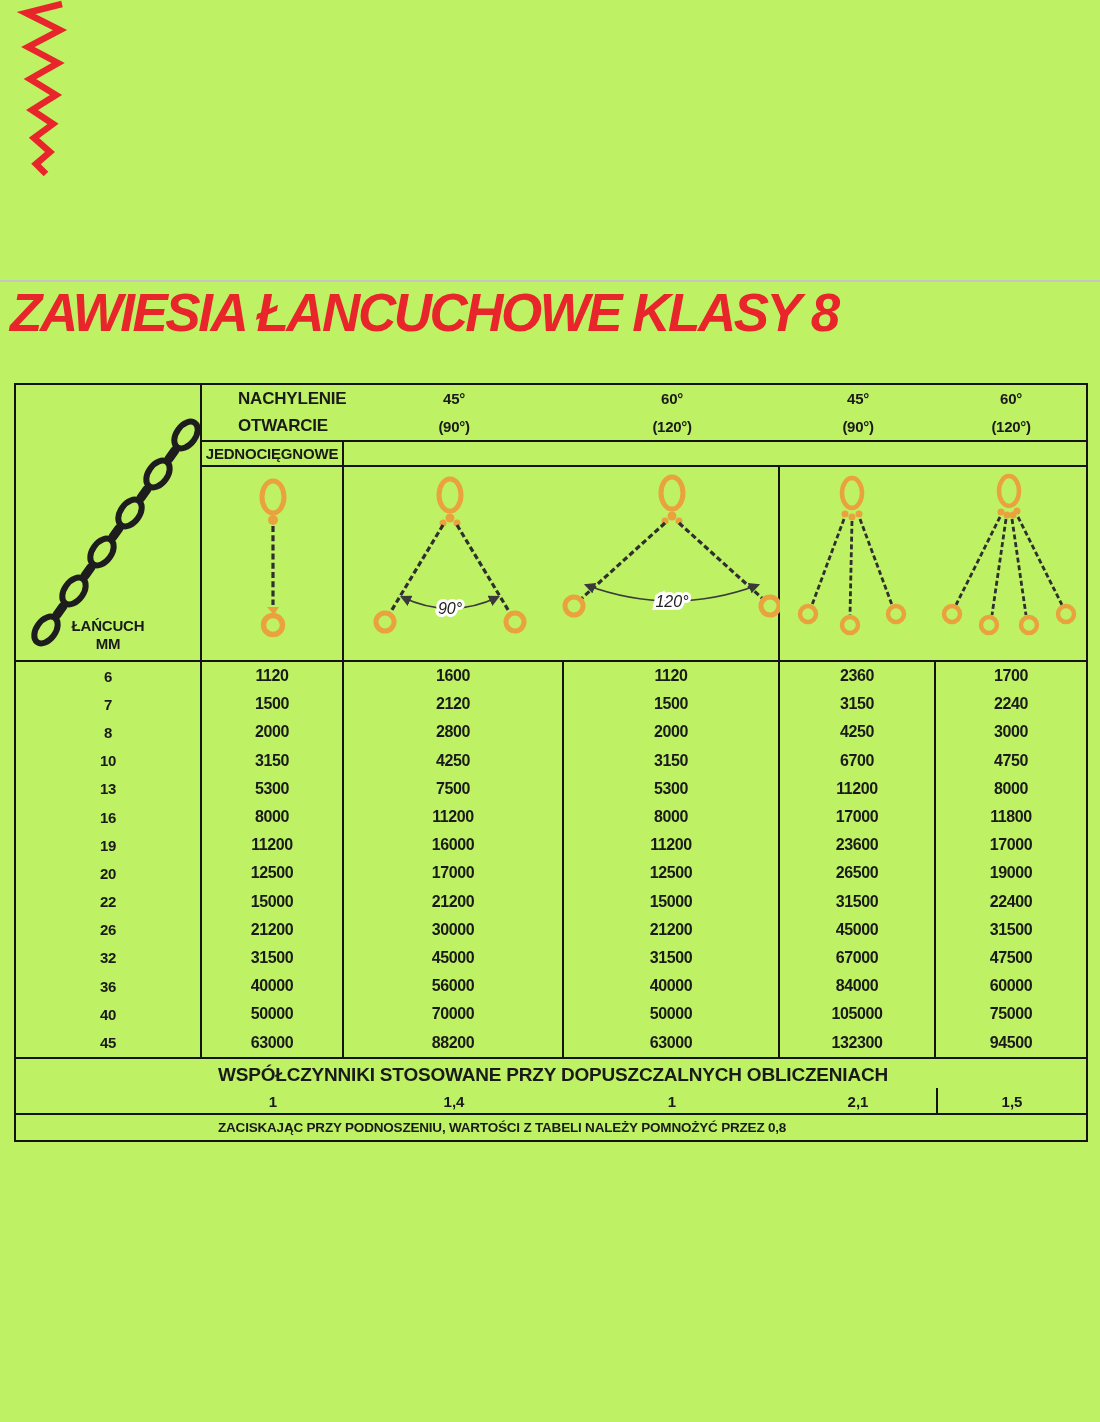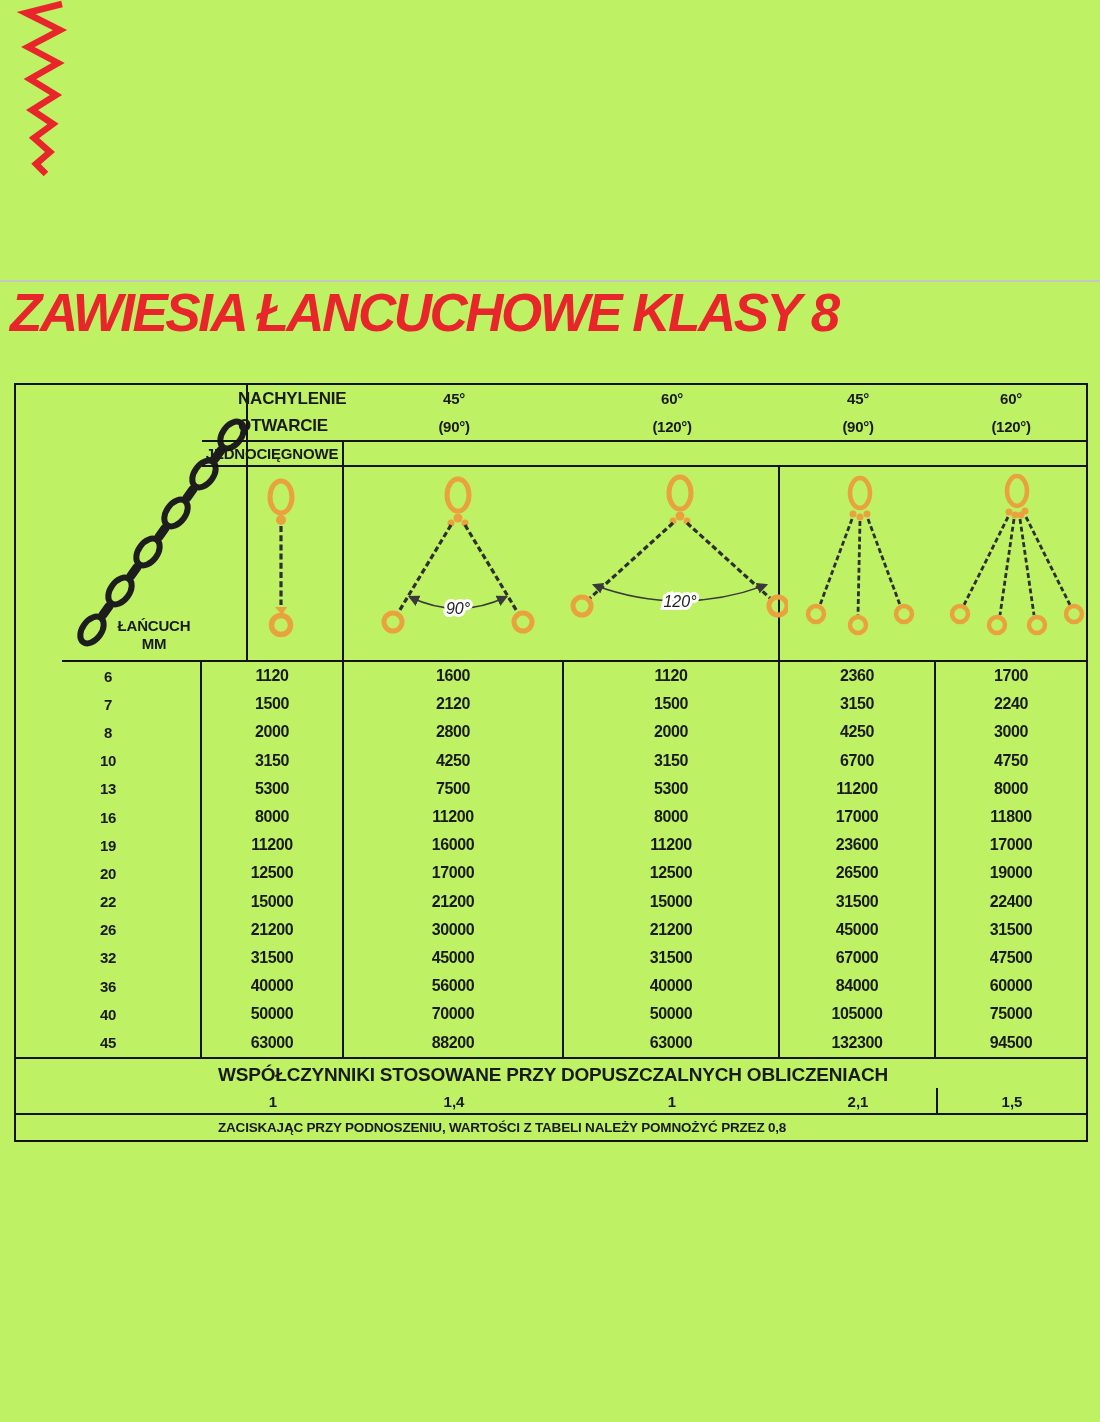--- a/index.html
+++ b/index.html
@@ -21,24 +21,24 @@
   .angles{left:186px;top:0;width:884px;height:57px;display:grid;
           grid-template-columns:142px 220px 216px 156px 150px;grid-template-rows:1fr 1fr;align-items:center;}
   .hlabel{padding-left:12px;font-size:17px;font-weight:bold;letter-spacing:-.2px;margin-left:24px;}
   .hval{text-align:center;font-size:15px;font-weight:bold;letter-spacing:-.3px;}
 
   .types{left:186px;top:57px;width:884px;height:25px;display:grid;grid-template-columns:142px 436px 306px;}
   .tcell{display:flex;align-items:center;justify-content:center;font-size:15px;font-weight:bold;
          letter-spacing:-.2px;height:100%;box-sizing:border-box;}
 
   .illus{left:186px;top:82px;width:884px;height:195px;display:grid;grid-template-columns:142px 436px 306px;}
-  .icell{height:100%;box-sizing:border-box;position:relative;padding-left:8px;}
-
-  
-  .chaincell{left:0;top:0;width:186px;height:277px;margin-left:46px;}
+  .icell{height:100%;box-sizing:border-box;position:relative;}
+
+  
+  .chaincell{left:0;top:0;width:186px;height:277px;}
   .corner{position:absolute;left:0;right:0;bottom:6px;text-align:center;
           font-size:15px;font-weight:bold;line-height:1.25;letter-spacing:-.2px;}
 
   
   .dgrid{left:0;top:277px;width:1070px;height:397px;display:grid;
          grid-template-columns:186px 142px 220px 216px 156px 150px;grid-auto-rows:28.2px;}
   .drow{display:contents;}
   .dcell{display:flex;align-items:center;justify-content:center;font-weight:bold;font-size:16px;
          letter-spacing:-.4px;height:100%;box-sizing:border-box;}
   .dcell.mm{font-size:15px;}

